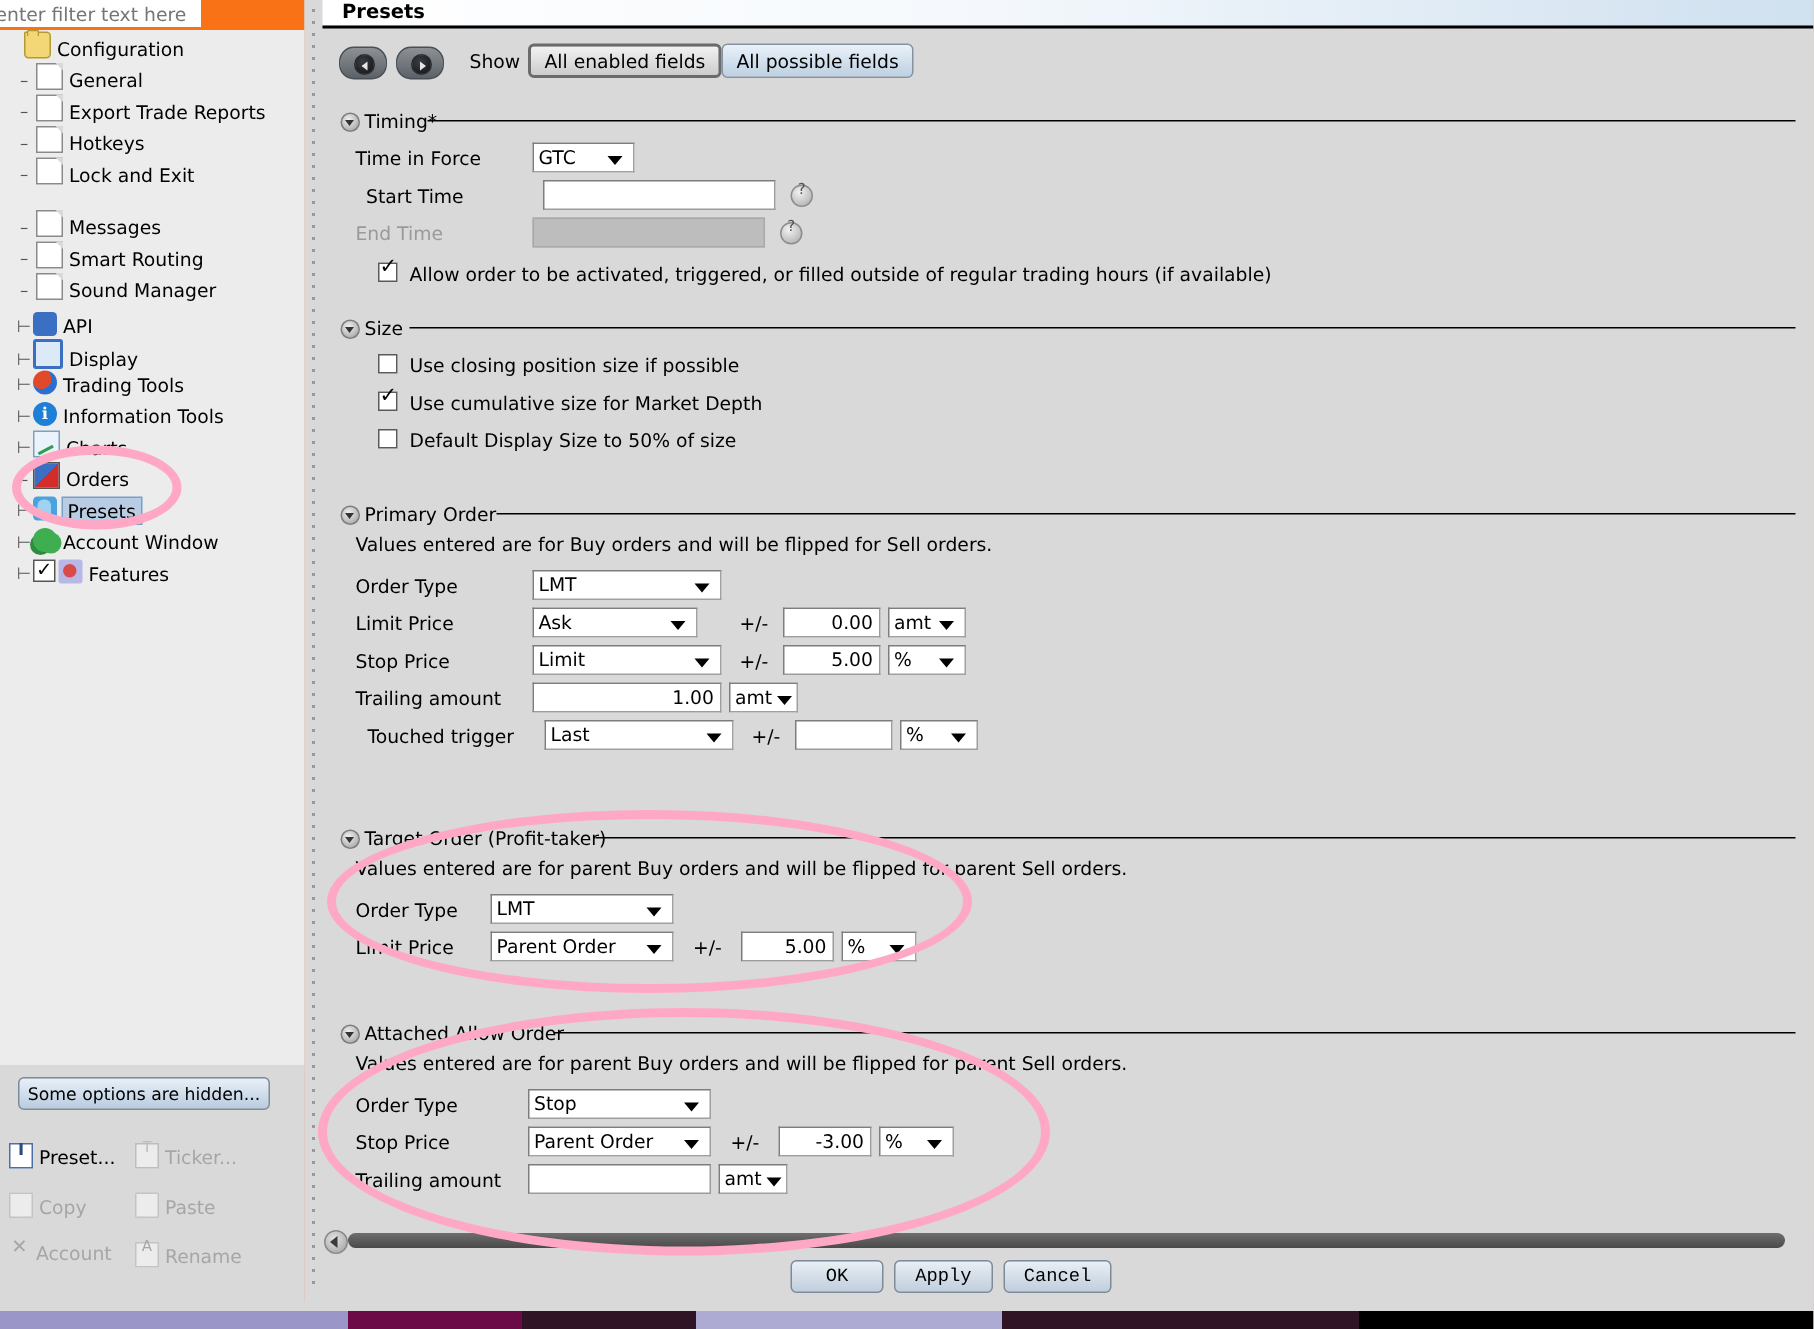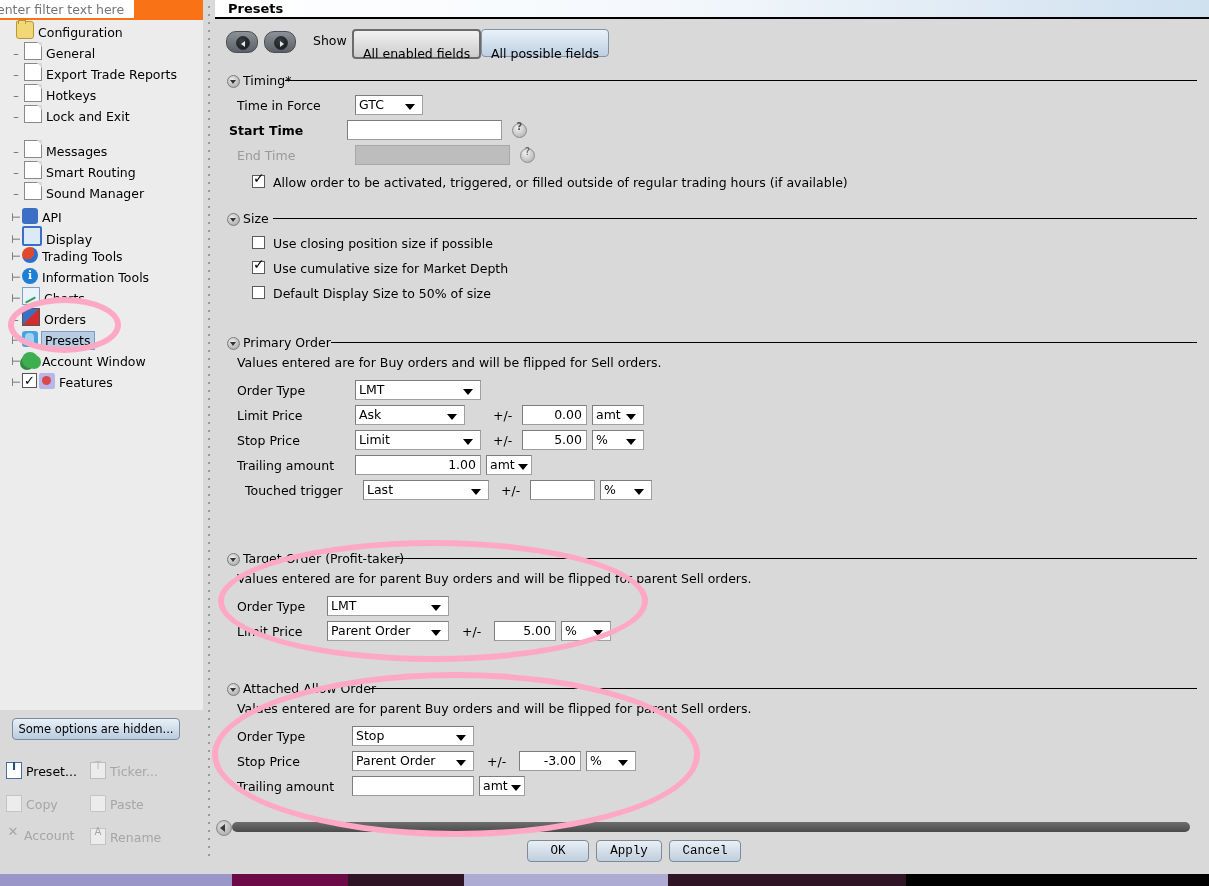--- a/index.html
+++ b/index.html
@@ -132,21 +132,21 @@
   }
   .navbtn .tri {
     position:absolute; left:4px; top:4px; width:0; height:0;
     border-top:3px solid transparent; border-bottom:3px solid transparent;
   }
   .navbtn.back .tri { border-right:4px solid #e6e6e6; }
   .navbtn.fwd .tri { border-left:4px solid #e6e6e6; left:5px; }
   #show-label { position:absolute; left:98px; top:2px; font-size:12.5px; }
   .segbtn {
     position:absolute; top:-2px; height:23px; line-height:22px;
-    font-size:12.5px; padding:13px 9px; border-radius:4px; box-sizing:border-box;
+    font-size:12.5px; padding:0 9px; border-radius:4px; box-sizing:border-box;
     text-align:center; white-space:nowrap;
   }
   .segbtn.active {
     background: linear-gradient(#f2f2f2, #cccccc);
     border:2px solid #6b6b6b;
     line-height:19px;
   }
   .segbtn.inactive {
     background: linear-gradient(#e9f1f9, #bdd0e2);
     border:1px solid #8593a1;
@@ -337,21 +337,21 @@
         <div class="gline" style="left:58px; right:0;"></div>
 
         <div class="row" style="left:10px; top:22px; width:600px;">
           <span class="rlabel">Time in Force</span>
           <div class="combo" style="left:118px; width:68px;">
             <span>GTC</span>
             <span class="arrow"></span>
           </div>
         </div>
 
-        <div class="row" style="left:2px; top:47px; width:600px;font-weight:bold;">
+        <div class="row" style="left:17px; top:47px; width:600px;">
           <span class="rlabel">Start Time</span>
           <div class="txtfield" style="left:118px; width:155px;"></div>
           <span class="helpicon" style="left:283px;"></span>
         </div>
 
         <div class="row" style="left:10px; top:72px; width:600px;">
           <span class="rlabel dis">End Time</span>
           <div class="txtfield dis" style="left:118px; width:155px;"></div>
           <span class="helpicon" style="left:283px;"></span>
         </div>

